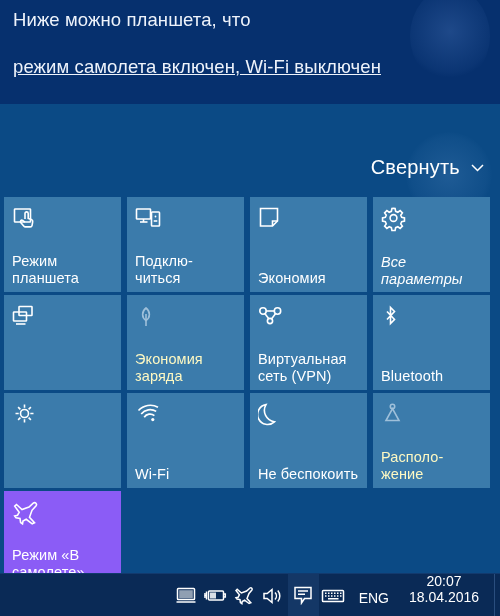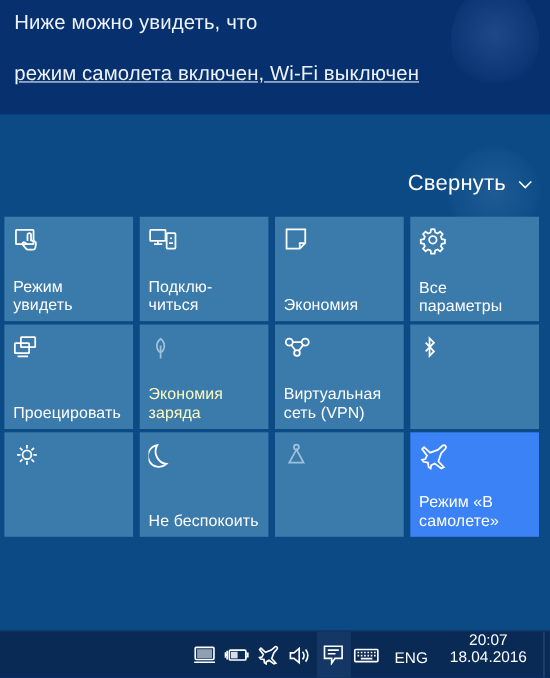--- a/index.html
+++ b/index.html
@@ -61,30 +61,30 @@
     column-gap:6px; row-gap:3px;
   }
   .tile{
     position:relative;
     background:#3b7bab;
     padding:9px 7px 6px 8px;
     display:flex; flex-direction:column;
     cursor:default;
     overflow:hidden;
   }
-  .tile.active{ background:#3b82f6; }
+  .tile.active{ background:#8b5cf6; }
   .tile.disabled .tile-label{ color:#fef9c3; }
   .tile.disabled .tile-icon svg{ stroke:#9fc0da; }
   .tile-icon{ height:30px; margin-bottom:2px; }
   .tile-icon svg{ display:block; stroke:#ffffff; fill:none; stroke-width:1.6; }
   .tile-label{
     color:#ffffff; font-size:14.5px; line-height:16.5px;
     margin-top:auto; letter-spacing:0.1px; word-break:break-word;
   }
-  .tile.label-top .tile-label{ margin-top:20px; }
+  .tile.label-top .tile-label{ margin-top:20px;font-style:italic; }
 
   
   .taskbar{
     position:absolute; left:0; top:573px; width:500px; height:43px;
     background:#0a2a56;
     border-top:1px solid #123a6e;
   }
   .tray{
     position:absolute; right:0; top:0; height:43px;
     display:flex; align-items:center; gap:0;
@@ -110,21 +110,21 @@
     width:6px; height:43px; border-left:1px solid #2a4e7e;
   }
 </style>
 </head>
 <body>
 
 <div id="screen">
 
   <div class="caption-area">
     <div class="caption-blob"></div>
-    <div class="caption-line l1">Ниже можно увидеть, что</div>
+    <div class="caption-line l1">Ниже можно планшета, что</div>
     <div class="caption-line l2">режим самолета включен, Wi-Fi выключен</div>
   </div>
 
   <div class="panel">
     <div class="panel-blob"></div>
 
     <div class="collapse-row">
       <span class="collapse-label">Свернуть</span>
       <span class="chev">
         <svg viewBox="0 0 17 17">
@@ -135,21 +135,21 @@
 
     <div class="tiles">
 
       <div class="tile">
         <span class="tile-icon">
           <svg width="28" height="26" viewBox="0 0 28 26">
             <rect x="2.5" y="3" width="16" height="13" rx="0.6"></rect>
             <path d="M13 13 v-5.5 a1.6 1.6 0 0 1 3.2 0 v5 l3.2 1 a2 2 0 0 1 1.3 2.2 l-0.6 3.6 a2 2 0 0 1-2 1.6 h-4.6 a2.4 2.4 0 0 1-1.8-0.9 l-3-3.6 a1.4 1.4 0 0 1 1.9-2 l2.4 1.8"></path>
           </svg>
         </span>
-        <span class="tile-label">Режим увидеть</span>
+        <span class="tile-label">Режим планшета</span>
       </div>
 
       <div class="tile">
         <span class="tile-icon">
           <svg width="28" height="26" viewBox="0 0 28 26">
             <rect x="1.5" y="3" width="14" height="10" rx="0.6"></rect>
             <path d="M5 16 h7.5"></path>
               <path d="M8.5 13 v3"></path>
             <rect x="16.5" y="6" width="8" height="14" rx="0.8"></rect>
             <circle cx="20.5" cy="10.5" r="0.9" fill="#ffffff" stroke="none"></circle>
@@ -180,21 +180,20 @@
       </div>
 
       <div class="tile">
         <span class="tile-icon">
           <svg width="28" height="26" viewBox="0 0 28 26">
             <rect x="7" y="2.5" width="13" height="9" rx="0.6"></rect>
             <rect x="1.5" y="8" width="13" height="9" rx="0.6"></rect>
             <path d="M4 20 h9.5"></path>
           </svg>
         </span>
-        <span class="tile-label">Проецировать</span>
       </div>
 
       <div class="tile disabled">
         <span class="tile-icon">
           <svg width="22" height="26" viewBox="0 0 22 26">
             <path d="M11 4 C6.5 7.5 6.5 13.5 11 16.5 C15.5 13.5 15.5 7.5 11 4 z"></path>
             <path d="M11 10 v12"></path>
           </svg>
         </span>
         <span class="tile-label">Экономия заряда</span>
@@ -213,49 +212,63 @@
         </span>
         <span class="tile-label">Виртуальная сеть (VPN)</span>
       </div>
 
       <div class="tile">
         <span class="tile-icon">
           <svg width="20" height="26" viewBox="0 0 20 26">
             <path d="M6 7.5 L13.5 15.5 L9.5 19.5 V3.5 L13.5 7.5 L6 15.5"></path>
           </svg>
         </span>
+        <span class="tile-label">Bluetooth</span>
       </div>
 
       <div class="tile">
         <span class="tile-icon">
           <svg width="26" height="26" viewBox="0 0 26 26">
             <circle cx="12.5" cy="11.5" r="4"></circle>
             <path d="M12.5 2.5 v3.2 M12.5 17.3 v3.2 M3.5 11.5 h3.2 M18.3 11.5 h3.2
                      M6.1 5.1 l2.3 2.3 M16.6 15.6 l2.3 2.3 M18.9 5.1 l-2.3 2.3 M8.4 15.6 l-2.3 2.3"></path>
           </svg>
         </span>
       </div>
 
+      <div class="tile">
+        <span class="tile-icon">
+          <svg width="30" height="24" viewBox="0 0 30 24">
+            <path d="M3.5 8.5 A16 16 0 0 1 23 5.2" stroke-width="1.7"></path>
+            <path d="M6.2 12 A11.5 11.5 0 0 1 21.2 9.4" stroke-width="1.7"></path>
+            <path d="M9.2 15.2 A7 7 0 0 1 19.4 13.6" stroke-width="1.7"></path>
+            <circle cx="17.8" cy="17.6" r="1.6" fill="#ffffff" stroke="none"></circle>
+            <path d="M2 2 L8 20" stroke-width="1.5" opacity="0"></path>
+          </svg>
+        </span>
+        <span class="tile-label">Wi-Fi</span>
+      </div>
 
       <div class="tile">
         <span class="tile-icon">
           <svg width="24" height="26" viewBox="0 0 24 26">
             <path d="M8 2.6 a10 10 0 1 0 8.4 17.2 A11.5 11.5 0 0 1 8 2.6 z"></path>
           </svg>
         </span>
         <span class="tile-label">Не беспокоить</span>
       </div>
 
       <div class="tile disabled">
         <span class="tile-icon">
           <svg width="24" height="26" viewBox="0 0 24 26">
             <circle cx="11.5" cy="4.5" r="2.2"></circle>
             <path d="M11.5 6.7 L5 18.5 h13 z"></path>
           </svg>
         </span>
+        <span class="tile-label">Располо-жение</span>
       </div>
 
       <div class="tile active">
         <span class="tile-icon">
           <svg width="28" height="26" viewBox="0 0 28 26">
             <path d="M4.5 4.5 L10 9.5 L17 7 L21.5 3 a1.9 1.9 0 0 1 2.6 2.7 L20 10.3 L17.5 17.3 L22.5 22.8 L20.2 23.8 L14.2 19.3 L11 21 L10.5 23.8 L8.6 22.5 L8 18.5 L4 17.8 L2.7 16 L5.5 15.4 L7.2 12.2 L2.7 6.2 z"></path>
           </svg>
         </span>
         <span class="tile-label">Режим «В самолете»</span>
       </div>

